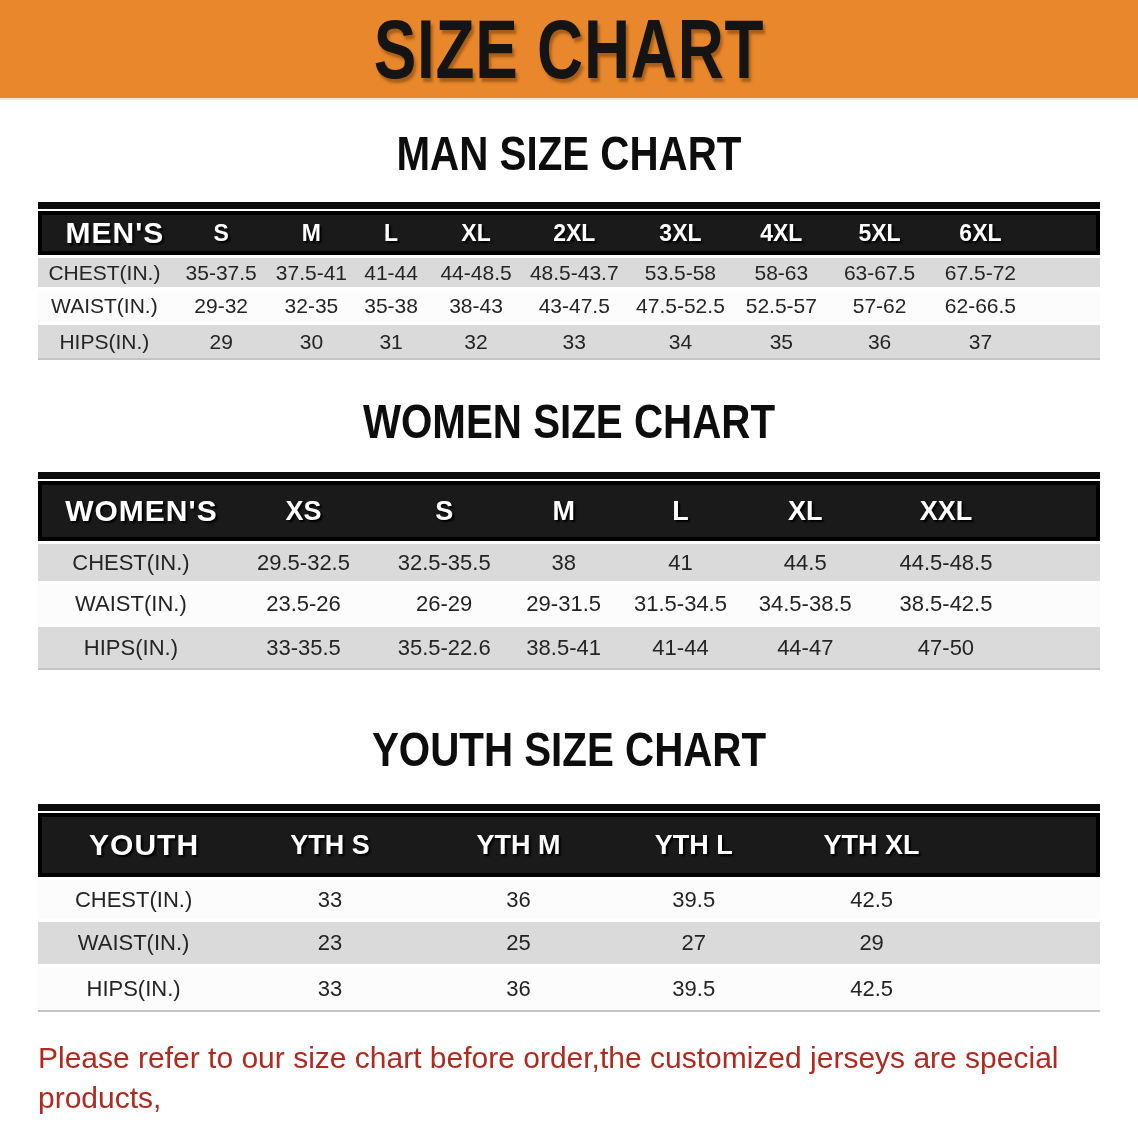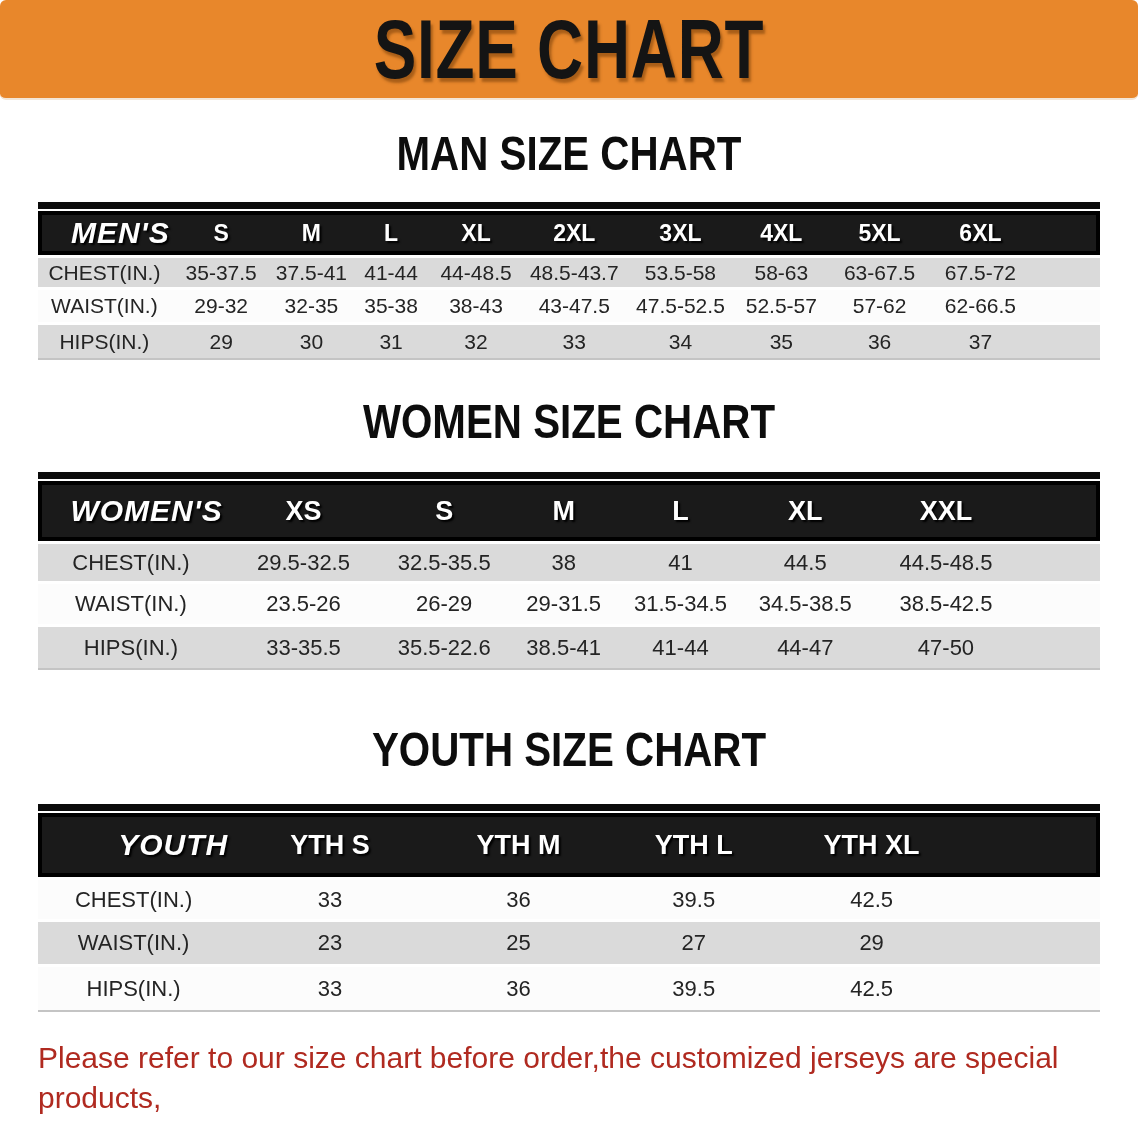--- a/index.html
+++ b/index.html
@@ -8,40 +8,40 @@
     --row-gray:#DADADA;
     --row-white:#FCFCFC;
     --note-red:#B02A20;
   }
   *{box-sizing:border-box;}
   html,body{margin:0;padding:0;background:#ffffff;}
   body{font-family:"Liberation Sans", sans-serif;}
   .page{width:1138px;height:1132px;background:#fff;overflow:hidden;position:relative;}
 
   
-  .banner{height:100px;background:var(--banner-bg);display:flex;align-items:center;justify-content:center;border-bottom:2px solid #f3e6d6;border-radius:6px;}
+  .banner{height:100px;background:var(--banner-bg);display:flex;align-items:center;justify-content:center;border-bottom:2px solid #f3e6d6;}
   .banner h1{margin:0;font-size:84px;font-weight:bold;color:#141414;white-space:nowrap;
              transform:scaleX(0.76);letter-spacing:1px;line-height:1;
              text-shadow:3px 4px 3px rgba(90,45,0,0.45);}
 
   
   .section-heading{margin:0;text-align:center;font-size:48px;font-weight:bold;color:#0d0d0d;
                    transform:scaleX(0.84);white-space:nowrap;line-height:1;}
   .h-men{padding:30px 0 24px;}
   .h-women{padding:38px 0 26px;}
   .h-youth{padding:56px 0 30px;}
 
   
   .tbl-wrap{margin:0 38px;}
   .topline{height:7px;background:#0b0b0b;margin-bottom:2px;}
   table.size-table{width:100%;table-layout:fixed;border-collapse:separate;border-spacing:0;}
   table.size-table thead th{background:var(--header-bar);color:#fff;
       border-top:4px solid #000;border-bottom:4px solid #000;
       font-weight:bold;text-shadow:2px 2px 2px #000;}
-  table.size-table thead th.corner{text-align:right;padding-left:18px;font-size:30px;letter-spacing:1px;font-style:italic;}
+  table.size-table thead th.corner{text-align:center;padding-left:18px;font-size:30px;letter-spacing:1px;}
   table.size-table thead th.colh{text-align:center;}
   table.size-table thead th.first{border-left:4px solid #000;}
   table.size-table thead th.last{border-right:4px solid #000;}
   table.size-table tbody td{text-align:center;color:#242424;border-bottom:3px solid #ffffff;}
   table.size-table tbody tr:first-child td{border-top:3px solid #ffffff;}
   table.size-table tbody tr:last-child td{border-bottom:2px solid #c4c4c4;}
   tr.g td{background:var(--row-gray);}
   tr.w td{background:var(--row-white);}
 
   .men-table thead th{height:44px;}

